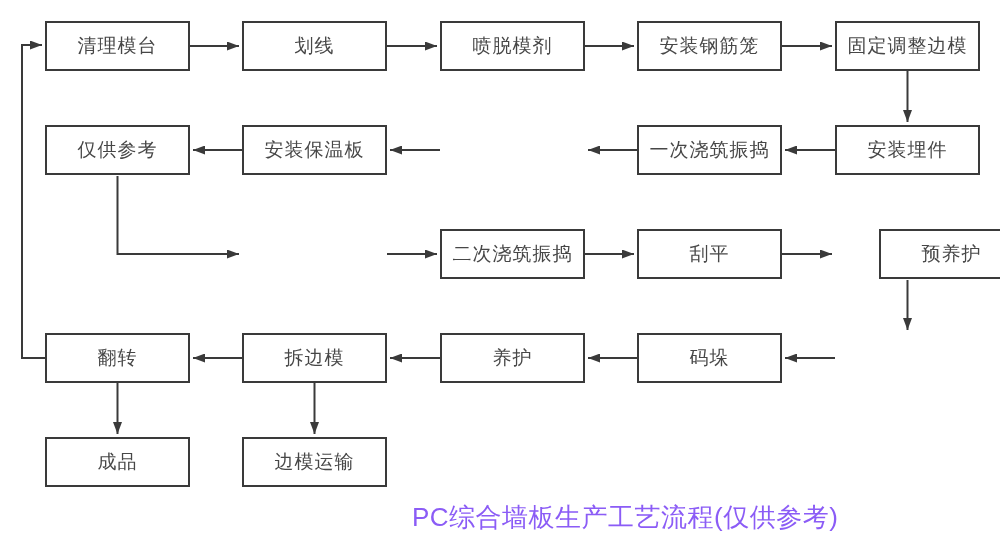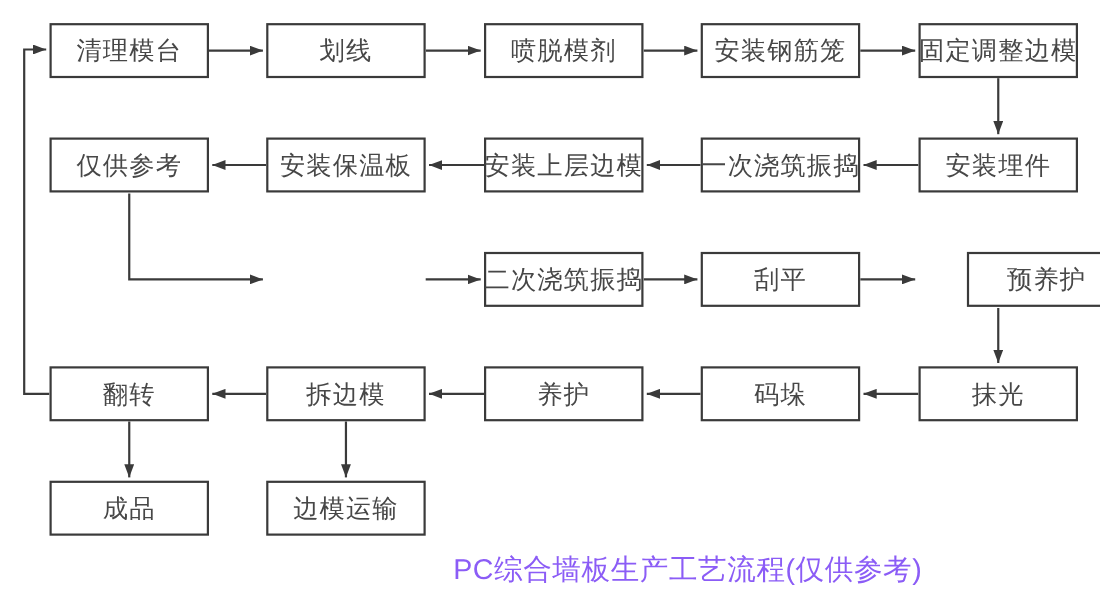--- a/index.html
+++ b/index.html
@@ -11,21 +11,21 @@
     overflow:hidden;
   }
   #wires{position:absolute;left:0;top:0;width:1000px;height:558px;}
   .node{
     position:absolute;
     width:145px;height:50px;
     box-sizing:border-box;
     border:2px solid #3a3a3a;
     background:#ffffff;
     color:#474747;
-    font-size:23px;
+    font-size:19px;
     display:flex;align-items:center;justify-content:center;
     letter-spacing:1px;
     white-space:nowrap;
   }
   #caption{
     position:absolute;
     left:412px;top:500px;
     font-size:26px;
     color:#8b5cf6;
     letter-spacing:0.5px;
@@ -76,29 +76,27 @@
   </svg>
 
   <div class="node" style="left:45px;top:21px">清理模台</div>
   <div class="node" style="left:242px;top:21px">划线</div>
   <div class="node" style="left:440px;top:21px">喷脱模剂</div>
   <div class="node" style="left:637px;top:21px">安装钢筋笼</div>
   <div class="node" style="left:835px;top:21px">固定调整边模</div>
 
   <div class="node" style="left:835px;top:125px">安装埋件</div>
   <div class="node" style="left:637px;top:125px">一次浇筑振捣</div>
-  <div class="node" style="left:440px;top:125px">安装上层边模</div>
   <div class="node" style="left:242px;top:125px">安装保温板</div>
   <div class="node" style="left:45px;top:125px">仅供参考</div>
 
   <div class="node" style="left:440px;top:229px">二次浇筑振捣</div>
   <div class="node" style="left:637px;top:229px">刮平</div>
   <div class="node" style="left:879px;top:229px">预养护</div>
 
-  <div class="node" style="left:835px;top:333px">抹光</div>
   <div class="node" style="left:637px;top:333px">码垛</div>
   <div class="node" style="left:440px;top:333px">养护</div>
   <div class="node" style="left:242px;top:333px">拆边模</div>
   <div class="node" style="left:45px;top:333px">翻转</div>
 
   <div class="node" style="left:45px;top:437px">成品</div>
   <div class="node" style="left:242px;top:437px">边模运输</div>
 
   <div id="caption">PC综合墙板生产工艺流程(仅供参考)</div>
 

